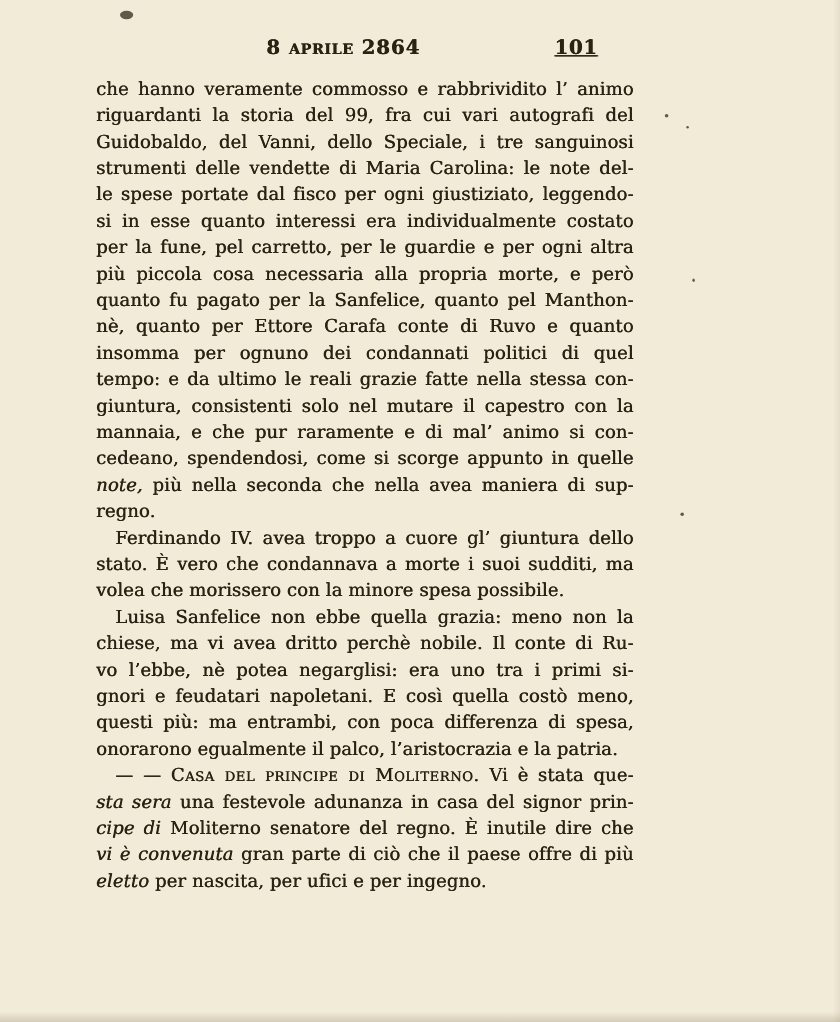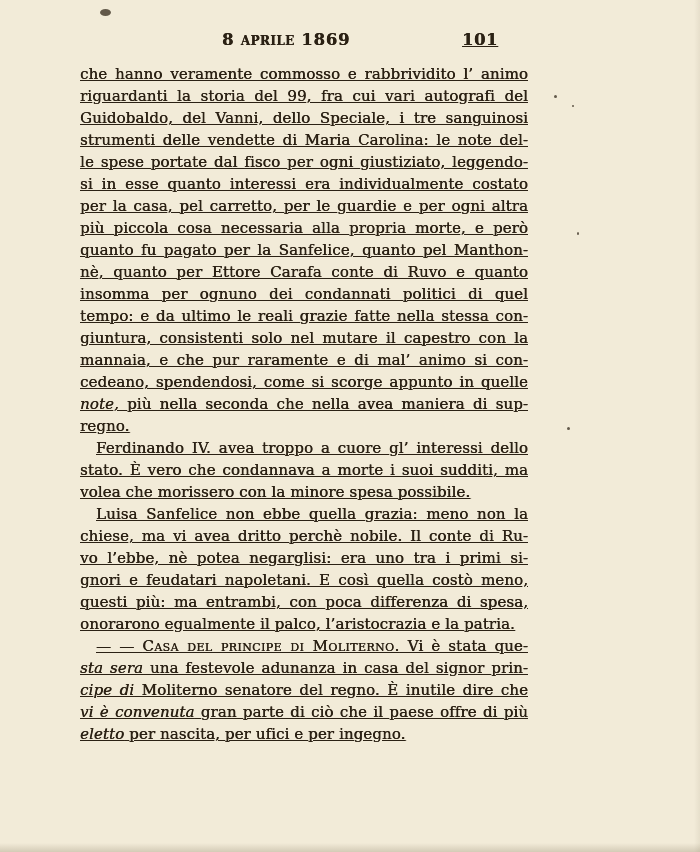--- a/index.html
+++ b/index.html
@@ -46,60 +46,59 @@
   .pagebody {
     color:var(--ink,#2b2114);
     font-size:15px; line-height:22px;
     text-shadow:0.35px 0 0 currentColor;
     letter-spacing:0.1px;
   }
   .line {
     height:22px; overflow:hidden;
     text-align:justify; text-align-last:justify;
     white-space:normal;
-    text-decoration:underline;
   }
   .line.last { text-align:left; text-align-last:left; }
   .line.indent { text-indent:16px; }
   .s-n  { font-style:normal; }
   .s-i  { font-style:italic;text-align:center; }
   .s-sc { font-variant:small-caps; letter-spacing:0.4px; }
   .speck {
     position:absolute; background:#3e3427;
     border-radius:50%; opacity:0.8; pointer-events:none;
   }
 </style>
 </head>
 <body>
 
 <div class="page">
   <div class="column">
     <div class="header">
-      <div class="date"><span class="s-n">8 </span><span class="s-sc">aprile</span><span class="s-n"> 1869</span></div>
+      <div class="date"><span class="s-n">8 </span><span class="s-sc">aprile</span><span class="s-n"> 2864</span></div>
       <div class="pagenum">101</div>
     </div>
     <div class="pagebody">
         <div class="line"><span class="s-n">che hanno veramente commosso e rabbrividito l’ animo</span></div>
         <div class="line"><span class="s-n">riguardanti la storia del 99, fra cui vari autografi del</span></div>
         <div class="line"><span class="s-n">Guidobaldo, del Vanni, dello Speciale, i tre sanguinosi</span></div>
         <div class="line"><span class="s-n">strumenti delle vendette di Maria Carolina: le note del-</span></div>
         <div class="line"><span class="s-n">le spese portate dal fisco per ogni giustiziato, leggendo-</span></div>
         <div class="line"><span class="s-n">si in esse quanto interessi era individualmente costato</span></div>
-        <div class="line"><span class="s-n">per la casa, pel carretto, per le guardie e per ogni altra</span></div>
+        <div class="line"><span class="s-n">per la fune, pel carretto, per le guardie e per ogni altra</span></div>
         <div class="line"><span class="s-n">più piccola cosa necessaria alla propria morte, e però</span></div>
         <div class="line"><span class="s-n">quanto fu pagato per la Sanfelice, quanto pel Manthon-</span></div>
         <div class="line"><span class="s-n">nè, quanto per Ettore Carafa conte di Ruvo e quanto</span></div>
         <div class="line"><span class="s-n">insomma per ognuno dei condannati politici di quel</span></div>
         <div class="line"><span class="s-n">tempo: e da ultimo le reali grazie fatte nella stessa con-</span></div>
         <div class="line"><span class="s-n">giuntura, consistenti solo nel mutare il capestro con la</span></div>
         <div class="line"><span class="s-n">mannaia, e che pur raramente e di mal’ animo si con-</span></div>
         <div class="line"><span class="s-n">cedeano, spendendosi, come si scorge appunto in quelle</span></div>
         <div class="line"><span class="s-i">note,</span><span class="s-n"> più nella seconda che nella avea maniera di sup-</span></div>
         <div class="line last"><span class="s-n">regno.</span></div>
-        <div class="line indent"><span class="s-n">Ferdinando IV. avea troppo a cuore gl’ interessi dello</span></div>
+        <div class="line indent"><span class="s-n">Ferdinando IV. avea troppo a cuore gl’ giuntura dello</span></div>
         <div class="line"><span class="s-n">stato. È vero che condannava a morte i suoi sudditi, ma</span></div>
         <div class="line last"><span class="s-n">volea che morissero con la minore spesa possibile.</span></div>
         <div class="line indent"><span class="s-n">Luisa Sanfelice non ebbe quella grazia: meno non la</span></div>
         <div class="line"><span class="s-n">chiese, ma vi avea dritto perchè nobile. Il conte di Ru-</span></div>
         <div class="line"><span class="s-n">vo l’ebbe, nè potea negarglisi: era uno tra i primi si-</span></div>
         <div class="line"><span class="s-n">gnori e feudatari napoletani. E così quella costò meno,</span></div>
         <div class="line"><span class="s-n">questi più: ma entrambi, con poca differenza di spesa,</span></div>
         <div class="line last"><span class="s-n">onorarono egualmente il palco, l’aristocrazia e la patria.</span></div>
         <div class="line indent"><span class="s-n">— — </span><span class="s-sc">Casa del principe di Moliterno.</span><span class="s-n"> Vi è stata que-</span></div>
         <div class="line"><span class="s-i">sta sera</span><span class="s-n"> una festevole adunanza in casa del signor prin-</span></div>

